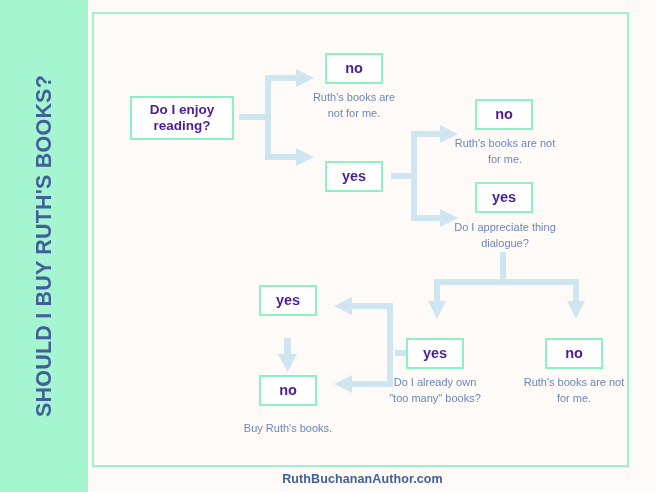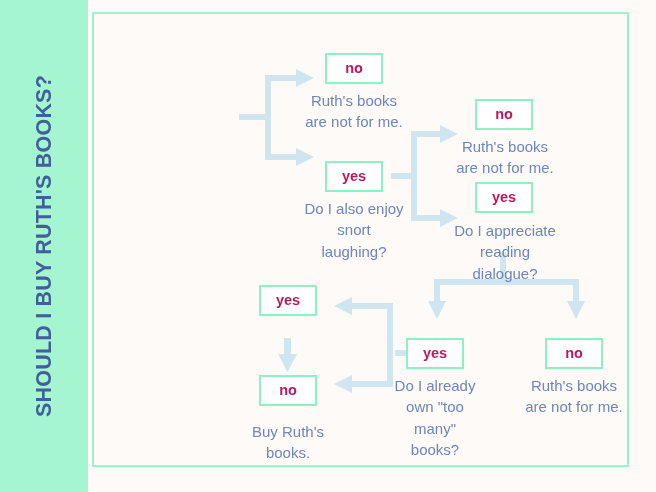--- a/index.html
+++ b/index.html
@@ -65,40 +65,40 @@
     font-weight: bold;
     letter-spacing: 0.1px;
   }
 
   
   .node-box {
     position: absolute;
     box-sizing: border-box;
     border: 2.5px solid #8cf2c4;
     background: #ffffff;
-    color: #be185d;
+    color: #4c1d95;
     font-weight: bold;
     display: flex;
     align-items: center;
     justify-content: center;
     text-align: center;
     line-height: 1.15;
   }
   .node-box.answer {
     font-size: 14.5px;
   }
   .node-box.question {
     font-size: 13.5px;
   }
 
   
   .caption {
     position: absolute;
     color: #6d86bd;
-    font-size: 15px;
+    font-size: 11px;
     line-height: 1.42;
     text-align: center;
     font-weight: normal;
   }
 
   
   #connectors {
     position: absolute;
     left: 0;
     top: 0;
@@ -150,54 +150,57 @@
       <rect x="349" y="303" width="44" height="6"></rect>
       <polygon points="352,297 352,315 334,306"></polygon>
       <rect x="349" y="381" width="44" height="6"></rect>
       <polygon points="352,375 352,393 334,384"></polygon>
 
       <rect x="284" y="338" width="7" height="19"></rect>
       <polygon points="278,354 297,354 287.5,372"></polygon>
     </g>
   </svg>
 
+  <div class="node-box question" style="left:130px; top:96px; width:104px; height:44px;">
+    <span>Do I enjoy reading?</span>
+  </div>
 
   <div class="node-box answer" style="left:325px; top:53px; width:58px; height:31px;">
     <span>no</span>
   </div>
   <div class="caption" style="left:304px; top:90px; width:100px;">Ruth's books are not for me.</div>
 
   <div class="node-box answer" style="left:325px; top:161px; width:58px; height:31px;">
     <span>yes</span>
   </div>
-  <div class="caption" style="left:304px; top:198px; width:100px;">Do I also enjoy snort laughing?</div>
 
   <div class="node-box answer" style="left:475px; top:99px; width:58px; height:31px;">
     <span>no</span>
   </div>
   <div class="caption" style="left:452px; top:136px; width:106px;">Ruth's books are not for me.</div>
 
   <div class="node-box answer" style="left:475px; top:182px; width:58px; height:31px;">
     <span>yes</span>
   </div>
-  <div class="caption" style="left:448px; top:220px; width:114px;">Do I appreciate reading dialogue?</div>
+  <div class="caption" style="left:448px; top:220px; width:114px;">Do I appreciate thing dialogue?</div>
 
   <div class="node-box answer" style="left:406px; top:338px; width:58px; height:31px;">
     <span>yes</span>
   </div>
   <div class="caption" style="left:389px; top:375px; width:92px;">Do I already own "too many" books?</div>
 
   <div class="node-box answer" style="left:545px; top:338px; width:58px; height:31px;">
     <span>no</span>
   </div>
   <div class="caption" style="left:521px; top:375px; width:106px;">Ruth's books are not for me.</div>
 
   <div class="node-box answer" style="left:259px; top:285px; width:58px; height:31px;">
     <span>yes</span>
   </div>
 
   <div class="node-box answer" style="left:259px; top:375px; width:58px; height:31px;">
     <span>no</span>
   </div>
   <div class="caption" style="left:240px; top:412px; width:96px;margin-top:9px;">Buy Ruth's books.</div>
 
+  <div id="footer">RuthBuchananAuthor.com</div>
 
 </div>
 
 </body></html>

